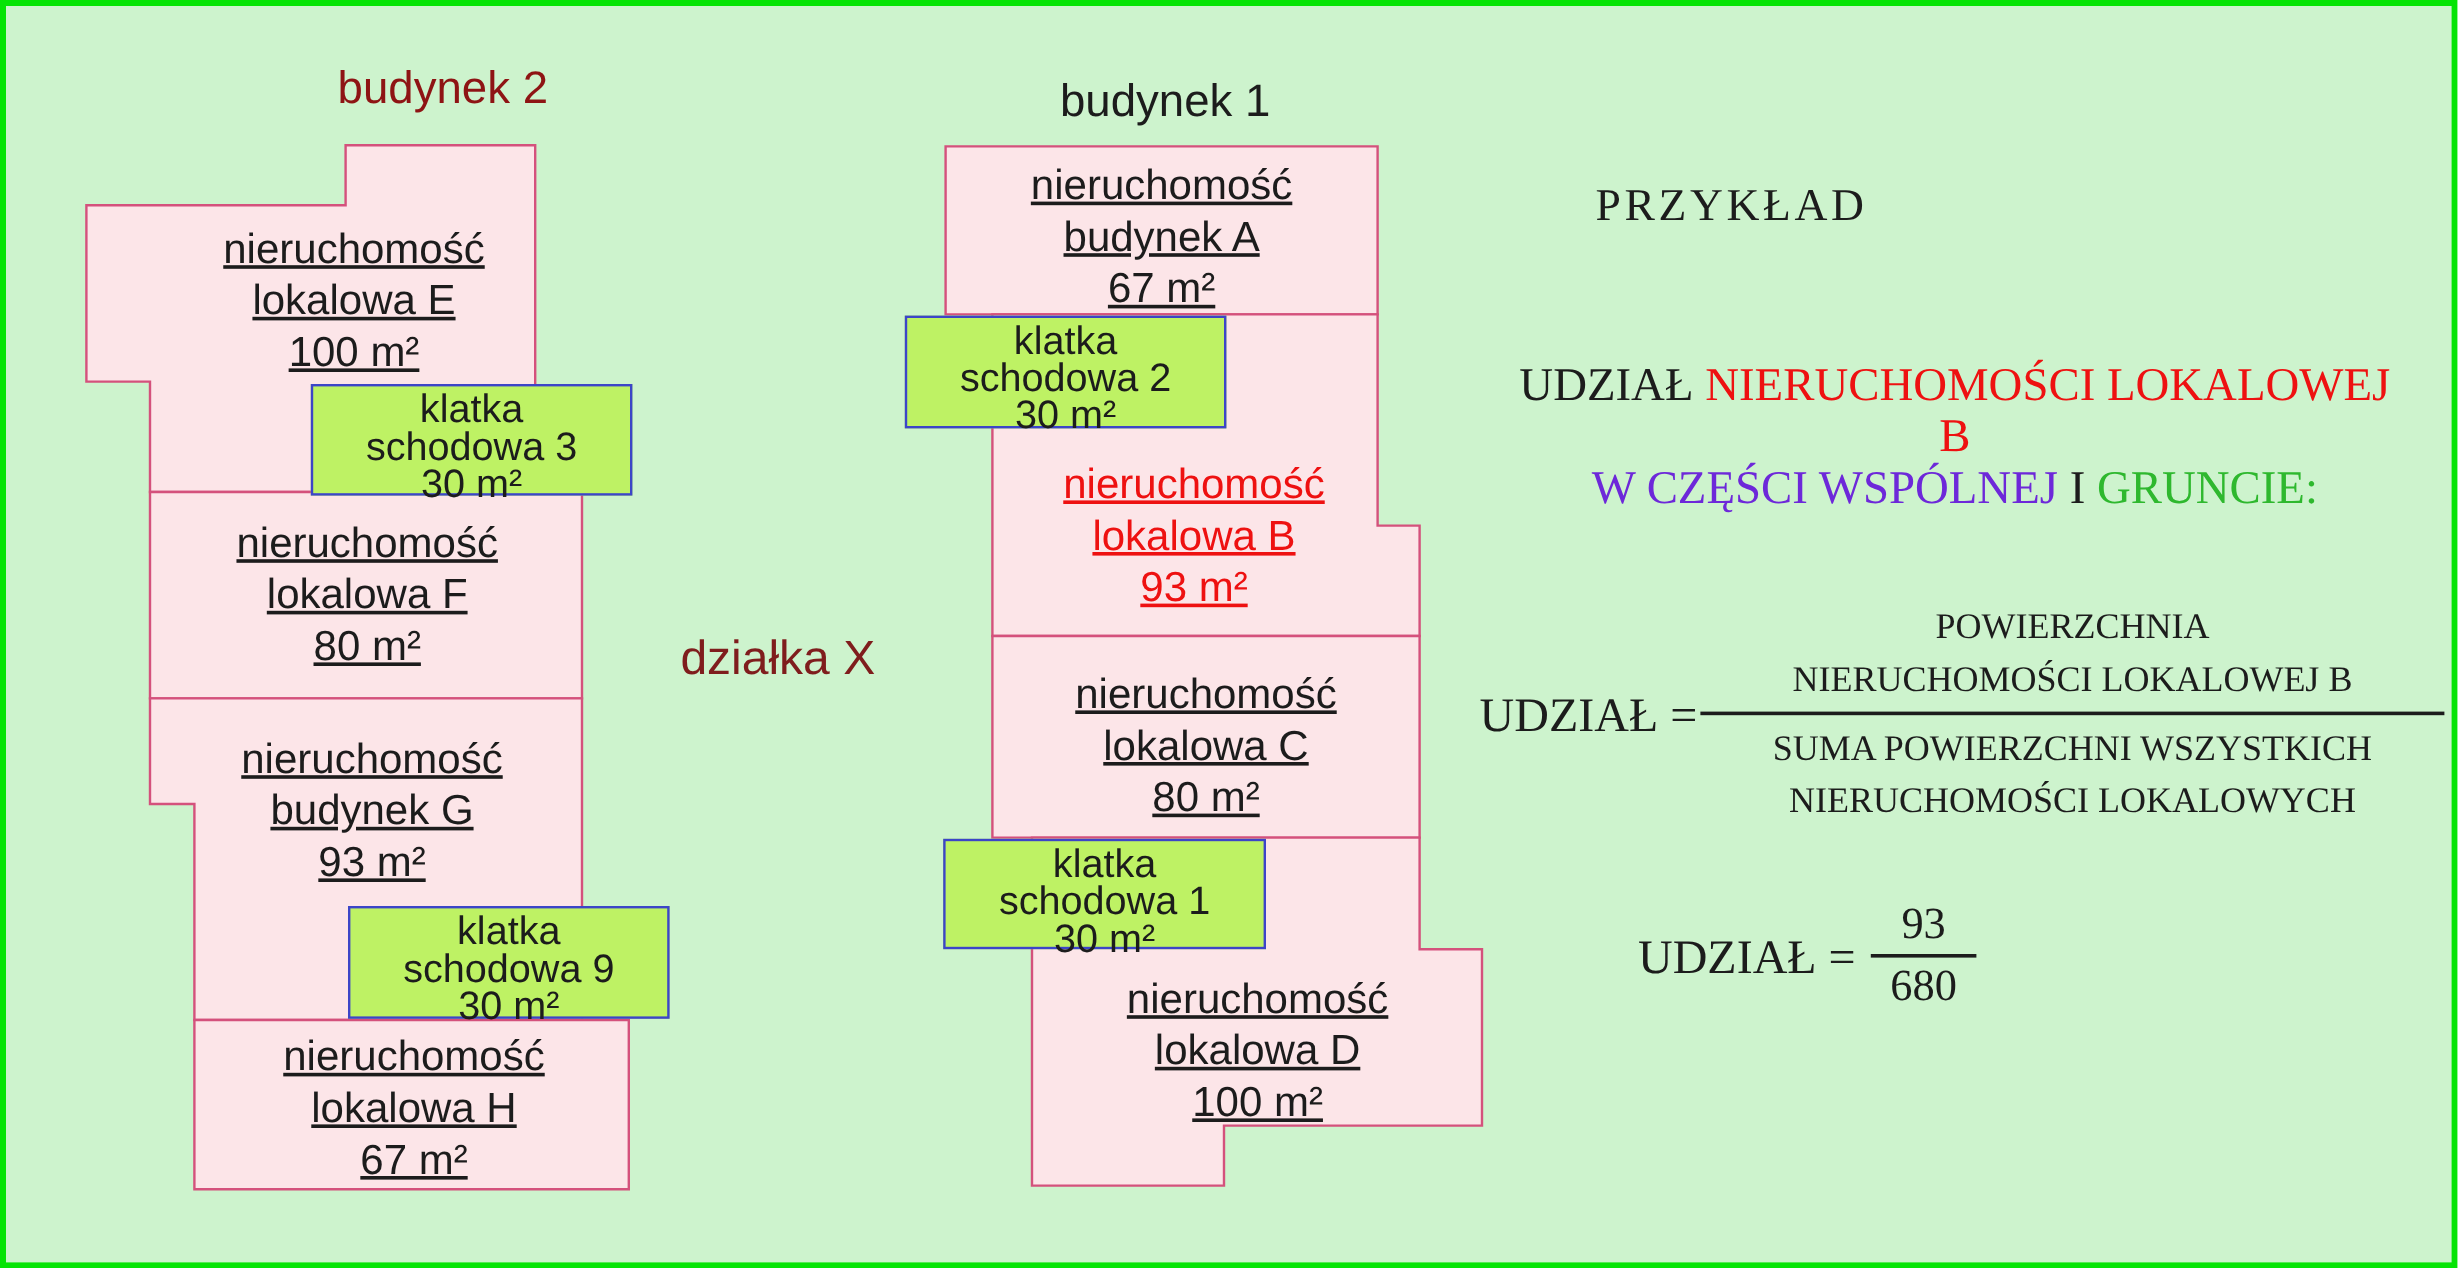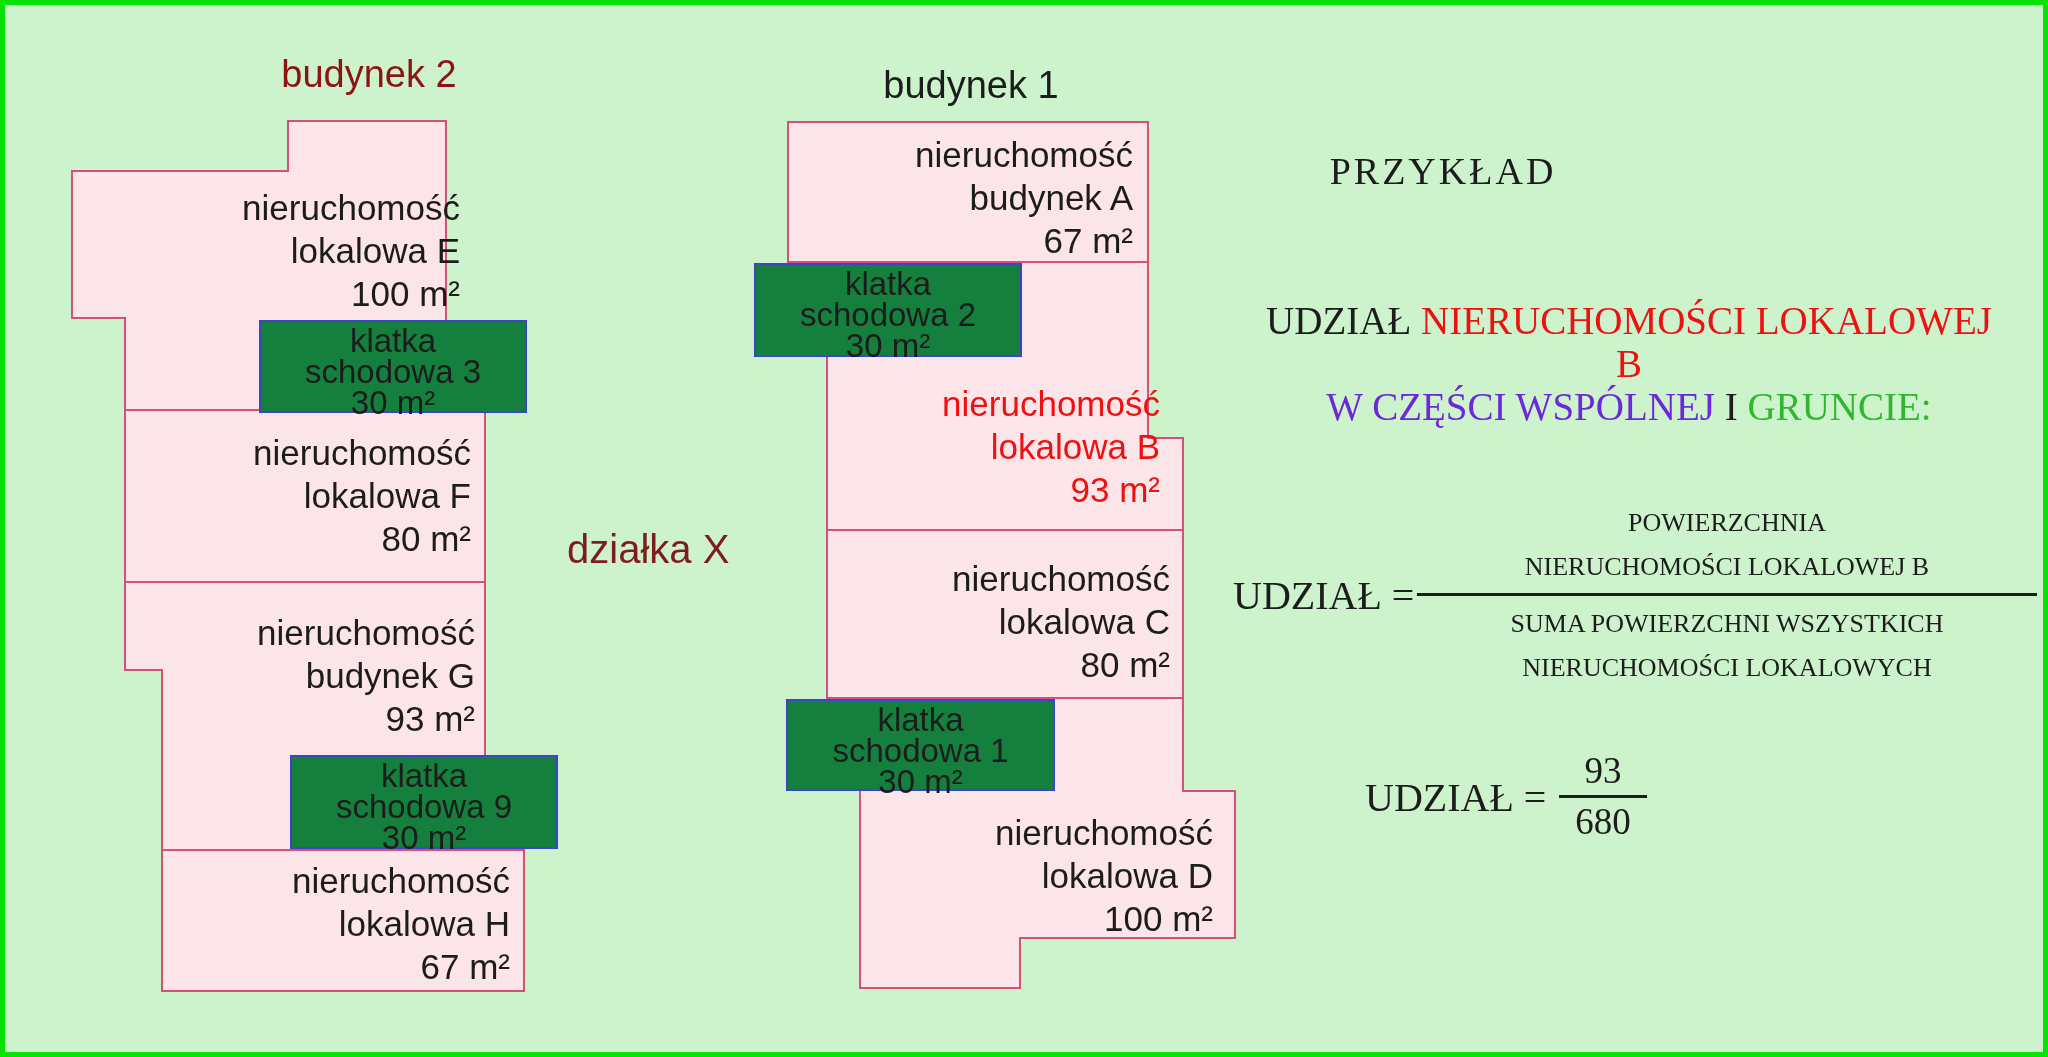--- a/index.html
+++ b/index.html
@@ -7,33 +7,33 @@
     position:relative;width:2048px;height:1057px;box-sizing:border-box;
     background:#cdf3cd;border:5px solid #05e405;overflow:hidden;
     font-family:"Liberation Sans","DejaVu Sans",sans-serif;color:#1c1c1c;
   }
   #shapes{position:absolute;left:0;top:0;z-index:0;}
   .unit-poly{fill:#fce5e8;stroke:#d4517c;stroke-width:2px;}
   .building-label{position:absolute;z-index:3;width:240px;text-align:center;
     font-size:38px;line-height:44px;}
   #bud2-label{left:244px;top:47px;color:#8e1414;}
   #bud1-label{left:846px;top:58px;color:#1c1c1c;}
-  .unit-label{position:absolute;z-index:2;width:330px;text-align:right;
-    font-size:35px;line-height:43px;}
+  .unit-label{position:absolute;z-index:2;width:330px;text-align:center;
+    font-size:35px;line-height:43px;text-decoration:underline;}
   .unit-label span{display:block;}
   #lbl-E{left:125px;top:181px;}
   #lbl-F{left:136px;top:426px;}
   #lbl-G{left:140px;top:606px;}
   #lbl-H{left:175px;top:854px;}
   #lbl-A{left:798px;top:128px;}
   #lbl-B{left:825px;top:377px;color:#ee1111;}
   #lbl-C{left:835px;top:552px;}
   #lbl-D{left:878px;top:806px;}
   .stair{position:absolute;z-index:1;box-sizing:border-box;
-    background:#15803d;border:2px solid #3c45c8;
+    background:#bef264;border:2px solid #3c45c8;
     display:flex;flex-direction:column;align-items:center;padding-top:3px;
     font-size:33px;line-height:31px;text-align:center;color:#1c1c1c;}
   .stair span{display:block;white-space:nowrap;}
   #stair-3{left:254px;top:315px;width:268px;height:93px;}
   #stair-4{left:285px;top:750px;width:268px;height:94px;}
   #stair-2{left:749px;top:258px;width:268px;height:94px;}
   #stair-1{left:781px;top:694px;width:269px;height:92px;}
   #parcel-label{position:absolute;z-index:2;left:562px;top:520px;
     font-size:40px;line-height:48px;color:#7f1d1d;}
   .serif{font-family:"Liberation Serif","DejaVu Serif",serif;}
@@ -41,21 +41,21 @@
     text-align:center;font-size:38px;line-height:52px;letter-spacing:3px;}
   #share-heading{position:absolute;z-index:2;left:1252px;top:294px;width:744px;
     text-align:center;font-size:39px;line-height:43px;}
   .h-black{color:#1c1c1c;}
   .h-red{color:#ee1111;}
   .h-blue{color:#6d28d9;}
   .h-green{color:#2eb82e;}
   #formula-lhs{position:absolute;z-index:2;left:1228px;top:568px;width:200px;
     font-size:40px;line-height:46px;}
   #formula-frac{position:absolute;z-index:2;left:1412px;top:496px;width:620px;
-    text-align:center;font-size:26px;line-height:44px;}
+    text-align:center;font-size:30px;line-height:44px;}
   #formula-frac .line{display:block;}
   .frac-bar{border:0;border-top:3px solid #1c1c1c;margin:4px 0 6px 0;width:100%;}
   #result-lhs{position:absolute;z-index:2;left:1360px;top:770px;width:200px;
     font-size:40px;line-height:46px;}
   #result-frac{position:absolute;z-index:2;left:1548px;top:744px;width:100px;
     text-align:center;font-size:37px;line-height:44px;}
   .frac-bar-sm{border:0;border-top:3px solid #1c1c1c;margin:2px auto 2px auto;width:88px;}
 </style>
 </head>
 <body>

